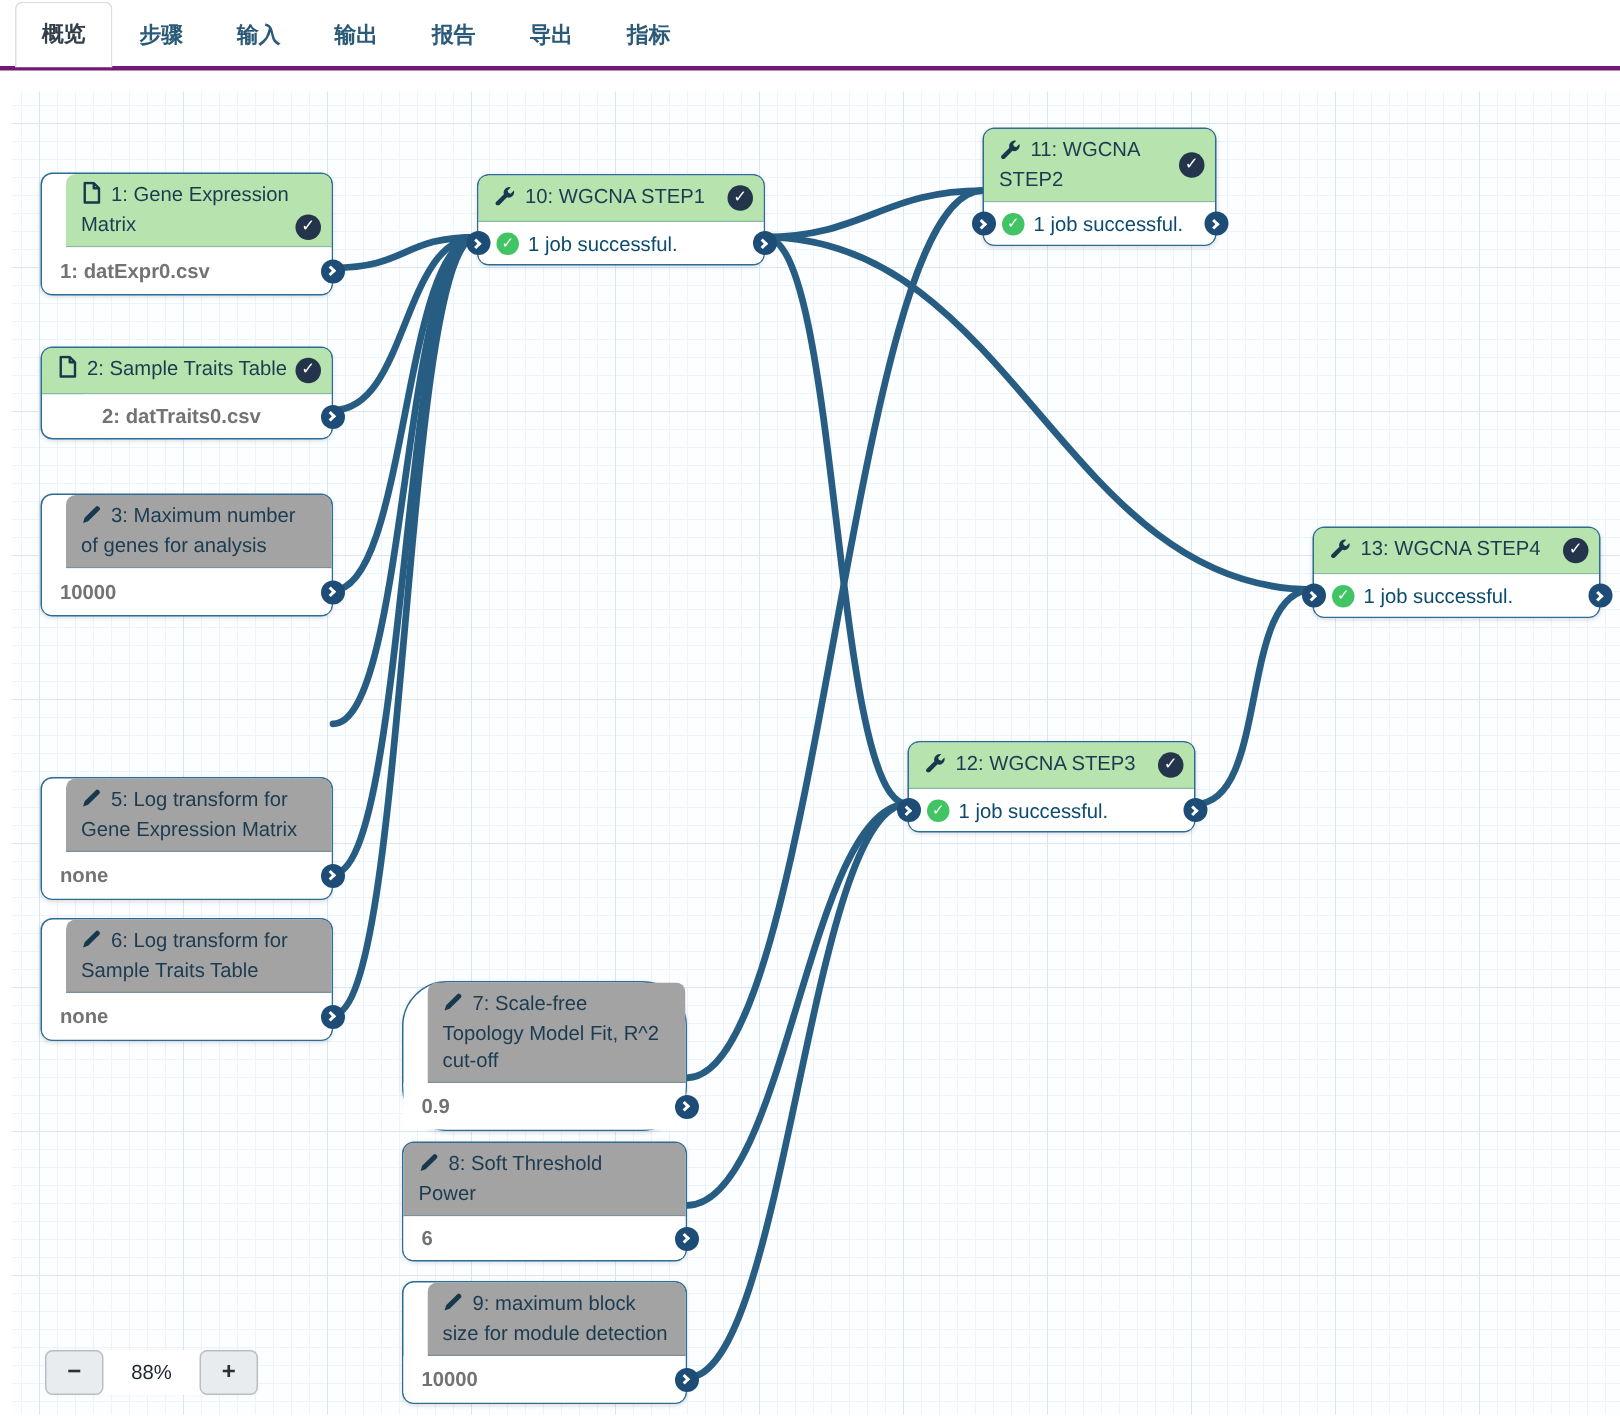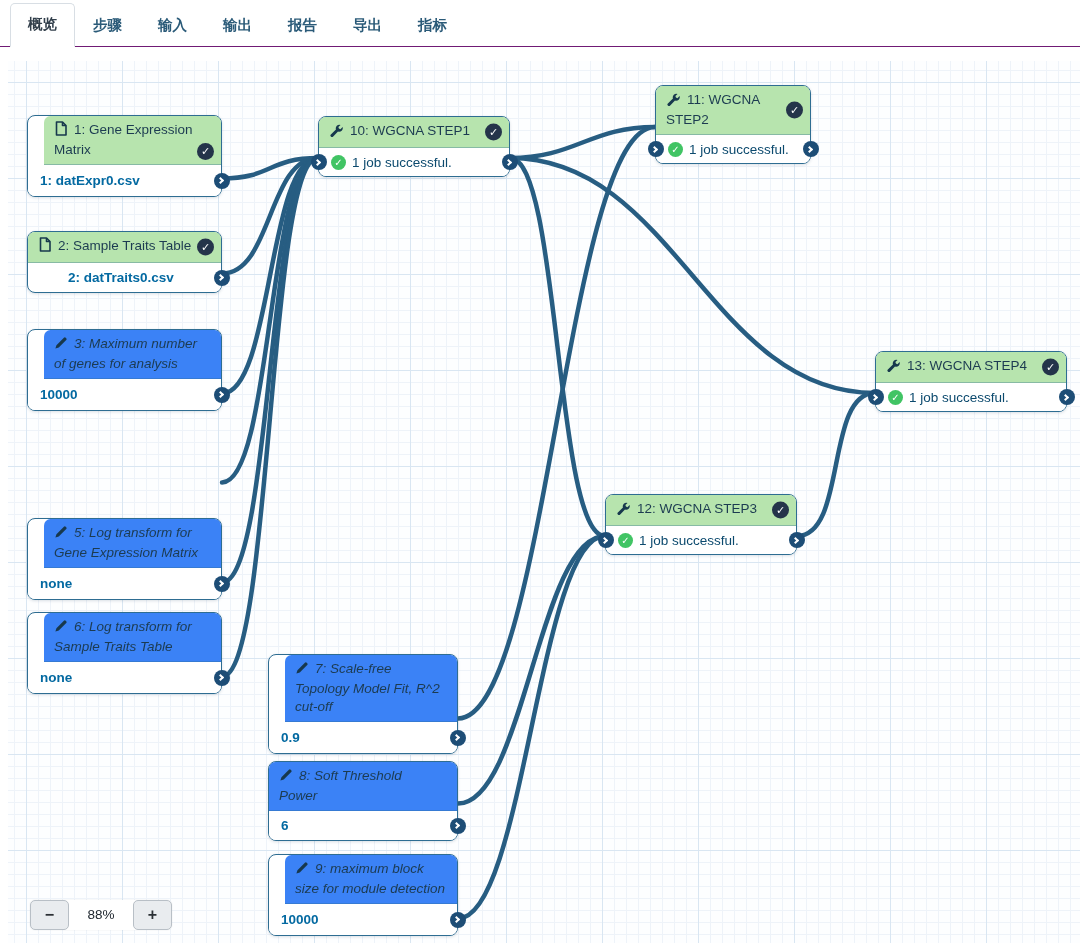--- a/index.html
+++ b/index.html
@@ -1,21 +1,21 @@
 <!DOCTYPE html>
 <html><head>
 <meta charset="utf-8">
 <style>
   * { box-sizing: border-box; margin: 0; padding: 0; }
   html,body { width:1080px; height:944px; background:#fff; overflow:hidden;
     font-family:"Liberation Sans","DejaVu Sans",sans-serif; }
 
   
   .tabbar { display:flex; align-items:flex-end; height:47px; padding-left:10px;
-    border-bottom:1px solid #701a75; background:#fff; }
+    border-bottom:3px solid #701a75; background:#fff; }
   .tab { padding:11px 17px 12px; font-size:14.5px; font-weight:600; color:#2a5a78;
     cursor:pointer; border:1px solid transparent; border-bottom:none;
     border-radius:5px 5px 0 0; margin-bottom:-1px; background:transparent; }
   .tab.active { color:#323f4b; background:#fff; border-color:#d8dee4;
     border-bottom:1px solid #fff; }
 
   
   .canvas-wrap { position:relative; margin:14px 0 0 8px; width:1072px; height:882px;
     background-color:#fdfeff;
     background-image:
@@ -28,31 +28,31 @@
   svg.edges { position:absolute; left:0; top:0; z-index:1; }
   .edge { fill:none; stroke:#275d82; stroke-width:4.5; stroke-linecap:round; }
 
   
   .node { position:absolute; z-index:2; border:1.5px solid #2e6d92; border-radius:8px;
     background:#fff; box-shadow:0 1px 3px rgba(20,50,80,.15); font-size:13.5px;
     color:#1c3b51; }
   .node-header { position:relative; padding:5px 26px 5px 10px; line-height:18px;
     border-radius:6.5px 6.5px 0 0; border-bottom:1px solid rgba(46,109,146,.35); }
   .node-header.green { background:#b7e4ae; }
-  .node-header.gray  { background:#3b82f6;font-style:italic; }
+  .node-header.gray  { background:#a3a3a3; }
   .node-header.wrap  { padding-right:10px;margin-left:16px; }
   .hicon { display:inline-block; vertical-align:-2px; margin-right:6px; }
   .badge { position:absolute; width:17px; height:17px; border-radius:50%;
     background:#24344a; color:#fff; font-size:11px; font-weight:bold;
     text-align:center; line-height:17px; }
   .badge.inline { right:7px; top:50%; transform:translateY(-50%); }
   .badge.row2   { right:7px; bottom:4px; }
   .node-body { position:relative; display:flex; align-items:center; gap:6px;
     padding:5px 12px; background:#fff; border-radius:0 0 6.5px 6.5px; }
-  .value { font-weight:bold; color:#0369a1; }
+  .value { font-weight:bold; color:#737373; }
   .status { color:#0c4a6e; }
   .okball { width:15px; height:15px; border-radius:50%; background:#41c464; color:#fff;
     font-size:10px; font-weight:bold; text-align:center; line-height:15px; flex:none; }
   .conn { position:absolute; width:16px; height:16px; border-radius:50%;
     background:#1d4d76; top:50%; transform:translateY(-50%); z-index:3;
     display:flex; align-items:center; justify-content:center; cursor:pointer; }
   .conn.out { right:-8.5px; }
   .conn.in  { left:-8.5px; }
   .chev { width:5px; height:5px; border-top:2px solid #fff; border-right:2px solid #fff;
     transform:rotate(45deg); margin-left:-2px; }
@@ -151,21 +151,21 @@
       <div class="node-header gray wrap" style="min-height: 49px;"><span class="hicon"><svg width="14" height="14" viewBox="0 0 15 15">
             <path d="M1.5 13.5 L2.6 9.9 L10.6 1.9 A1.4 1.4 0 0 1 12.6 1.9 L13.1 2.4 A1.4 1.4 0 0 1 13.1 4.4 L5.1 12.4 Z" fill="#17384d"></path>
           </svg></span><span>6: Log transform for Sample Traits Table</span></div>
       <div class="node-body" style="min-height: 31px;">
         <span class="value">none</span>
         <span class="conn out">
           <span class="chev"></span>
         </span>
       </div>
     </div>
-    <div class="node" style="left: 260px; top: 593px; width: 190px;">
+    <div class="node" style="left: 260px; top: 593px; width: 190px; border-radius: 30px;">
       <div class="node-header gray wrap" style="min-height: 49px;"><span class="hicon"><svg width="14" height="14" viewBox="0 0 15 15">
             <path d="M1.5 13.5 L2.6 9.9 L10.6 1.9 A1.4 1.4 0 0 1 12.6 1.9 L13.1 2.4 A1.4 1.4 0 0 1 13.1 4.4 L5.1 12.4 Z" fill="#17384d"></path>
           </svg></span><span>7: Scale-free Topology Model Fit, R^2 cut-off</span></div>
       <div class="node-body" style="min-height: 31px;">
         <span class="value">0.9</span>
         <span class="conn out">
           <span class="chev"></span>
         </span>
       </div>
     </div>

